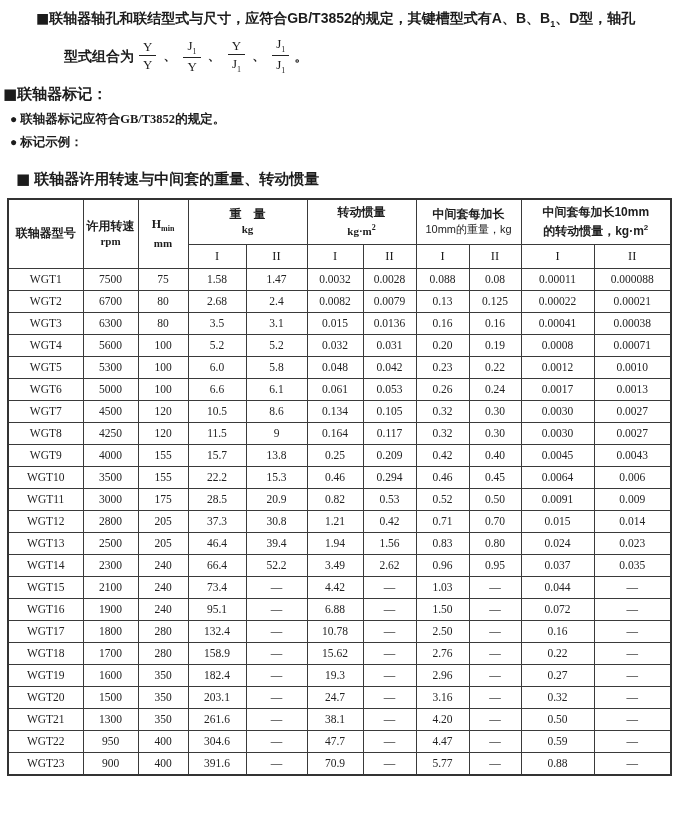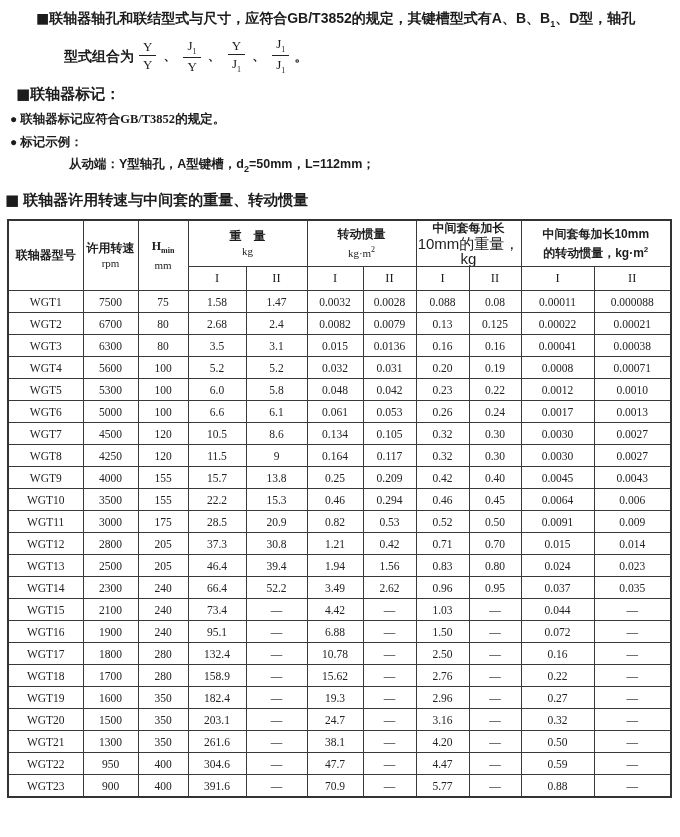--- a/index.html
+++ b/index.html
@@ -19,45 +19,45 @@
     font-family:"Liberation Serif","DejaVu Serif",serif;font-weight:normal;
     font-size:13px;margin:0 5px;line-height:1;
   }
   .frac .num{display:block;border-bottom:1px solid #222;padding:0 4px 2px;}
   .frac .den{display:block;padding:2px 4px 0;}
   .frac sub,.subsmall{font-size:8px;}
   sub{font-size:9px;}
   sup{font-size:8px;}
   .combo-sep{margin:0 2px;font-size:13px;}
   
-  .sec-heading{font-size:15px;font-weight:bold;padding:8px 0 0 16px;line-height:20px;}
+  .sec-heading{font-size:15px;font-weight:bold;padding:8px 0 0 3px;line-height:20px;}
   
   .bullet-line{font-size:12.5px;font-weight:600;padding:7px 12px 0 10px;line-height:16px;}
   .bullet-dot{font-size:12px;margin-right:3px;}
   .gbt{font-family:"Liberation Serif","DejaVu Serif",serif;font-weight:600;}
   
   .example{padding:6px 0 0 27px;font-size:12.5px;font-weight:600;line-height:16px;}
   .example .ln{margin-bottom:1px;}
   .example .indent{margin-left:42px;}
   .example .designation span{margin-right:18px;}
   .latin{font-family:"Liberation Serif","DejaVu Serif",serif;}
   
-  .table-title{font-size:15px;font-weight:bold;padding:13px 0 0 5px;line-height:20px;}
+  .table-title{font-size:15px;font-weight:bold;padding:13px 0 0 16px;line-height:20px;}
   
   table{
     border-collapse:collapse;table-layout:fixed;
     width:663px;margin:9px 0 0 7px;
     border:2px solid #333;
   }
   th,td{
     border:1px solid #3a3a3a;text-align:center;vertical-align:middle;
     padding:0;overflow:hidden;
   }
   th{font-size:12px;font-weight:bold;line-height:15px;}
-  .unit{font-family:"Liberation Serif","DejaVu Serif",serif;font-weight:normal;font-size:11px;}
+  .unit{font-family:"Liberation Serif","DejaVu Serif",serif;font-weight:bold;font-size:11px;}
   .hmin{font-family:"Liberation Serif","DejaVu Serif",serif;font-weight:bold;font-size:12px;text-align:center;}
   .roman{font-family:"Liberation Serif","DejaVu Serif",serif;font-weight:normal;font-size:12.5px;}
   tr.hdr-main th{height:44px;}
   tr.hdr-sub th{height:23px;}
   tbody td{
     height:21px;font-family:"Liberation Serif","DejaVu Serif",serif;
     font-size:11.5px;color:#222;
   }
 </style>
 </head>
@@ -98,23 +98,20 @@
 
 <div class="bullet-line">
   <span class="bullet-dot">●</span><span>联轴器标记应符合</span><span class="gbt">GB/T3852</span><span>的规定。</span>
 </div>
 
 <div class="bullet-line">
   <span class="bullet-dot">●</span><span>标记示例：</span>
 </div>
 
 <div class="example">
-  <div class="ln indent">
-    <span>从动端：Y型轴孔，A型键槽，d</span><sub>2</sub><span>=50mm，L=112mm；</span>
-  </div>
 </div>
 
 <div class="table-title">
   <span class="marker">■</span>&nbsp;<span>联轴器许用转速与中间套的重量、转动惯量</span>
 </div>
 
 <table>
   <colgroup>
     <col style="width:75px">
       <col style="width:55px">
@@ -142,21 +139,21 @@
       <th colspan="2">
         <div>重　量</div>
         <div class="unit">kg</div>
       </th>
       <th colspan="2">
         <div>转动惯量</div>
         <div class="unit"><span>kg·m</span><sup>2</sup></div>
       </th>
       <th colspan="2">
         <div>中间套每加长</div>
-        <div style="font-weight:normal;font-size:15px;">10mm的重量，kg</div>
+        <div style="font-weight:normal;font-size:11px;">10mm的重量，kg</div>
       </th>
       <th colspan="2">
         <div>中间套每加长10mm</div>
         <div><span>的转动惯量，kg·m</span><sup>2</sup></div>
       </th>
     </tr>
     <tr class="hdr-sub">
       <th class="roman">I</th>
       <th class="roman">II</th>
       <th class="roman">I</th>

